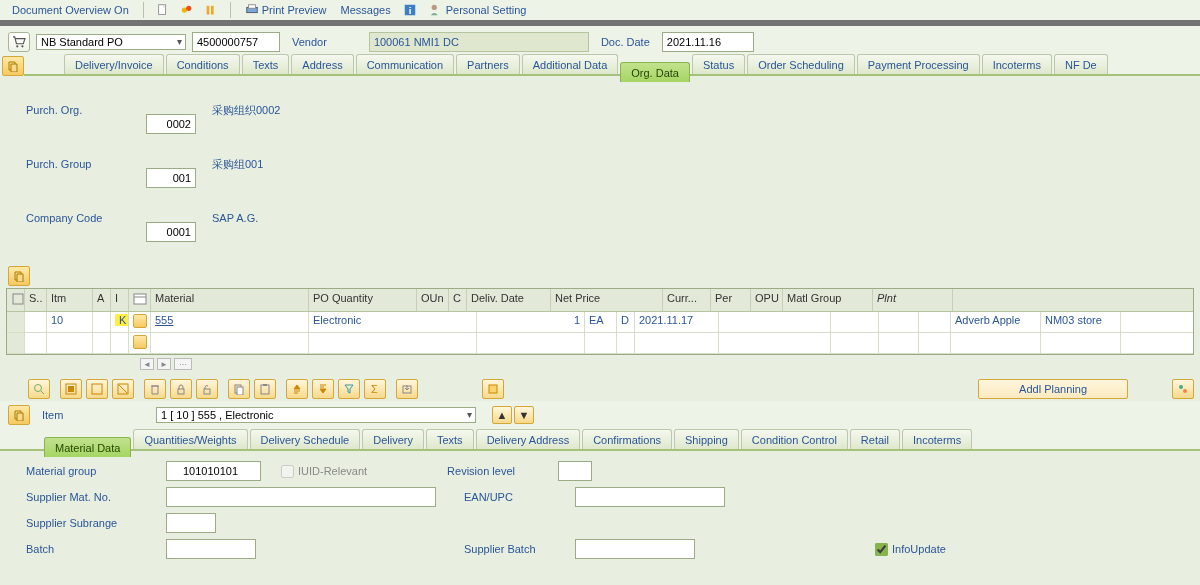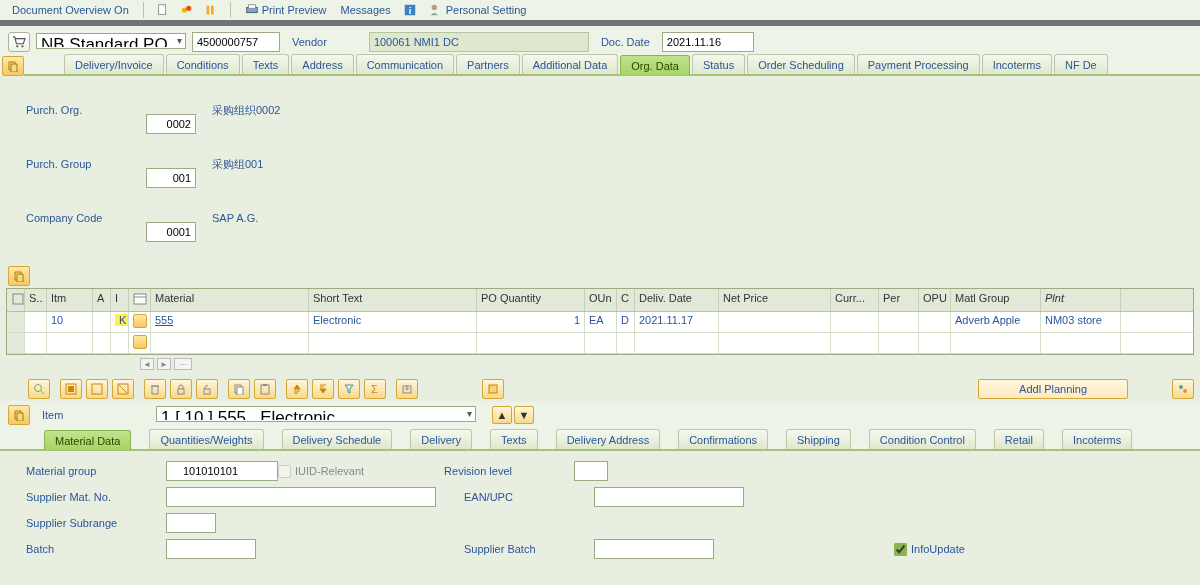--- a/index.html
+++ b/index.html
@@ -25,40 +25,40 @@
   .toolbar-top .item { color:#2a5599; cursor:pointer; display:flex; align-items:center; gap:3px; padding:2px 4px;}
   .icon-sm { width:14px; height:14px; display:inline-block; }
   .icon-btn { width:18px; height:18px; border:1px solid transparent; display:inline-flex; align-items:center; justify-content:center; cursor:pointer; border-radius:2px;}
 
   .header-row {
     display:flex; align-items:center; gap:6px; padding:6px 8px 2px 8px;
     background:#eef3e8;
   }
   .cart-icon { width:22px; height:20px; border:1px solid #a7b595; border-radius:3px; display:flex; align-items:center; justify-content:center; background:linear-gradient(#fff,#f0f3e8);}
   .select-field {
-    border:1px solid #9aab86; background:#fff; height:16px; font-size:17px; padding:1px 18px 1px 4px;
+    border:1px solid #9aab86; background:#fff; height:16px; font-size:11px; padding:1px 18px 1px 4px;
     appearance:none; position:relative;
   }
   .select-wrap{position:relative; display:inline-block;}
   .select-wrap::after{content:"▾"; position:absolute; right:4px; top:2px; font-size:10px; color:#555; pointer-events:none;}
   .input-field{
     border:1px solid #9aab86; height:20px; background:#fff; font-size:11px; padding:2px 4px; font-family:inherit;
   }
   .input-field.ro{background:#dfe8cf; color:#2a5599; border-color:#b3c49e;}
   .label-blue{color:#2a5599; padding:0 6px;}
 
   .collapse-btn{width:22px; height:20px; background:linear-gradient(#ffe9a8,#f6c860); border:1px solid #d4a736; border-radius:2px; display:flex; align-items:center; justify-content:center; cursor:pointer; margin-left:2px;}
 
   .tabs-row{display:flex; align-items:flex-end; padding-left:40px; background:#eef3e8; border-bottom:2px solid #a6c27a; height:22px; gap:2px;}
   .tab{
     border:1px solid #bcc8ab; border-bottom:none; border-radius:3px 3px 0 0;
     padding:3px 10px; background:linear-gradient(#f5f8ef,#dee8cc); color:#2a5599; cursor:pointer;
     height:20px; display:flex; align-items:center; white-space:nowrap;
   }
-  .tab.active{background:linear-gradient(#c1e28d,#a6d563); color:#274600; font-weight:normal; border-color:#88b44e; position:relative; top:1px;}
+  .tab.active{background:linear-gradient(#c1e28d,#a6d563); color:#274600; font-weight:normal; border-color:#88b44e; position:relative; top:8px;}
 
   .panel{ background:#e8efe0; padding:10px 26px; min-height:166px;}
   .form-row{display:flex; align-items:center; gap:10px; margin-bottom:6px;}
   .form-label{width:110px; color:#2a5599;}
   .small-input{width:50px; text-align:right;margin-top:28px;}
   .desc-text{color:#2a5599; padding-left:6px;}
 
   .grid-section{margin-top:6px;}
   .grid-toolbar{display:flex; align-items:center; padding:2px 6px;}
   .grid-wrap{border:1px solid #9aab86; margin:0 6px; background:#fff;}
@@ -71,26 +71,26 @@
   .icon-row{display:flex; gap:4px; padding:2px 6px; margin-top:4px; align-items:center;}
   .tool-btn{width:22px; height:20px; border:1px solid #d4a736; border-radius:2px; background:linear-gradient(#fff6dd,#f6d98b); display:flex; align-items:center; justify-content:center; cursor:pointer;}
   .tool-btn.gap{margin-left:6px;}
   .addl-plan{border:1px solid #d4a736; border-radius:2px; background:linear-gradient(#fff6dd,#fbeac0); color:#2a5599; padding:3px 40px; cursor:pointer;}
 
   .item-sel-row{display:flex; align-items:center; gap:8px; padding:4px 6px; background:#eef3e8;}
   .wide-select{width:320px;}
   .updown{display:flex; gap:2px; margin-left:8px;}
   .ud-btn{width:20px; height:18px; border:1px solid #d4a736; background:linear-gradient(#fff6dd,#f6d98b); border-radius:2px; display:flex; align-items:center; justify-content:center; cursor:pointer;}
 
-  .tabs-row2{display:flex; align-items:flex-end; padding-left:44px; background:#eef3e8; border-bottom:2px solid #a6c27a; height:22px; gap:18px;}
+  .tabs-row2{display:flex; align-items:flex-end; padding-left:44px; background:#eef3e8; border-bottom:2px solid #a6c27a; height:22px; gap:2px;}
   .bottom-panel{background:#e8efe0; padding:10px 26px;}
   .form-row2{display:flex; align-items:center; margin-bottom:6px;}
   .fl{width:140px; color:#2a5599;}
-  .finput{width:112px;padding-left:16px;}
-  .col2-label{width:130px; color:#2a5599; margin-left:180px;}
+  .finput{width:95px;padding-left:16px;}
+  .col2-label{width:111px; color:#2a5599; margin-left:180px;}
   .chk{display:flex; align-items:center; gap:4px; color:#888;}
   .chk input{accent-color:#88b44e;}
 
   .scroll-arrows{display:flex; gap:3px; padding:3px 0 3px 140px;}
   .arr{width:14px; height:12px; border:1px solid #bbb; background:#f4f4f4; display:flex; align-items:center; justify-content:center; font-size:8px; color:#888; cursor:pointer;}
   .gh-icon{width:14px;height:14px;display:inline-block;}
 </style>
 </head>
 <body>
 
@@ -216,21 +216,20 @@
           </svg></div>
         <div class="gh" style="width: 22px;">S..</div>
         <div class="gh" style="width: 46px;">Itm</div>
         <div class="gh" style="width: 18px;">A</div>
         <div class="gh" style="width: 18px;">I</div>
         <div class="gh" style="width: 22px;"><svg class="gh-icon" viewBox="0 0 14 14">
             <rect x="1" y="2" width="12" height="10" fill="#fff" stroke="#888"></rect>
             <line x1="1" y1="5" x2="13" y2="5" stroke="#888"></line>
           </svg></div>
         <div class="gh" style="width: 158px;">Material</div>
-        <div class="gh" style="width: 168px;">Short Text</div>
         <div class="gh" style="width: 108px;">PO Quantity</div>
         <div class="gh" style="width: 32px;">OUn</div>
         <div class="gh" style="width: 18px;">C</div>
         <div class="gh" style="width: 84px;">Deliv. Date</div>
         <div class="gh" style="width: 112px;">Net Price</div>
         <div class="gh" style="width: 48px;">Curr...</div>
         <div class="gh" style="width: 40px;">Per</div>
         <div class="gh" style="width: 32px;">OPU</div>
         <div class="gh" style="width: 90px;">Matl Group</div>
         <div class="gh" style="width: 80px; font-style: italic;">Plnt</div>
@@ -411,21 +410,21 @@
     <div class="tab">Shipping</div>
     <div class="tab">Condition Control</div>
     <div class="tab">Retail</div>
     <div class="tab">Incoterms</div>
   </div>
 
 <div class="bottom-panel">
   <div class="form-row2">
     <span class="fl">Material group</span>
     <input class="input-field finput" value="101010101" style="">
-    <span class="chk" style="">
+    <span class="chk" style="margin-left:20px">
       <input type="checkbox" disabled="" style=""> 
         <span>IUID-Relevant</span>
     </span>
     <span class="col2-label" style="margin-left:80px">Revision level</span>
     <input class="input-field" style="width: 34px;" value="">
   </div>
   <div class="form-row2">
     <span class="fl">Supplier Mat. No.</span>
     <input class="input-field" style="width: 270px;" value="">
     <span class="col2-label" style="margin-left:28px">EAN/UPC</span>

